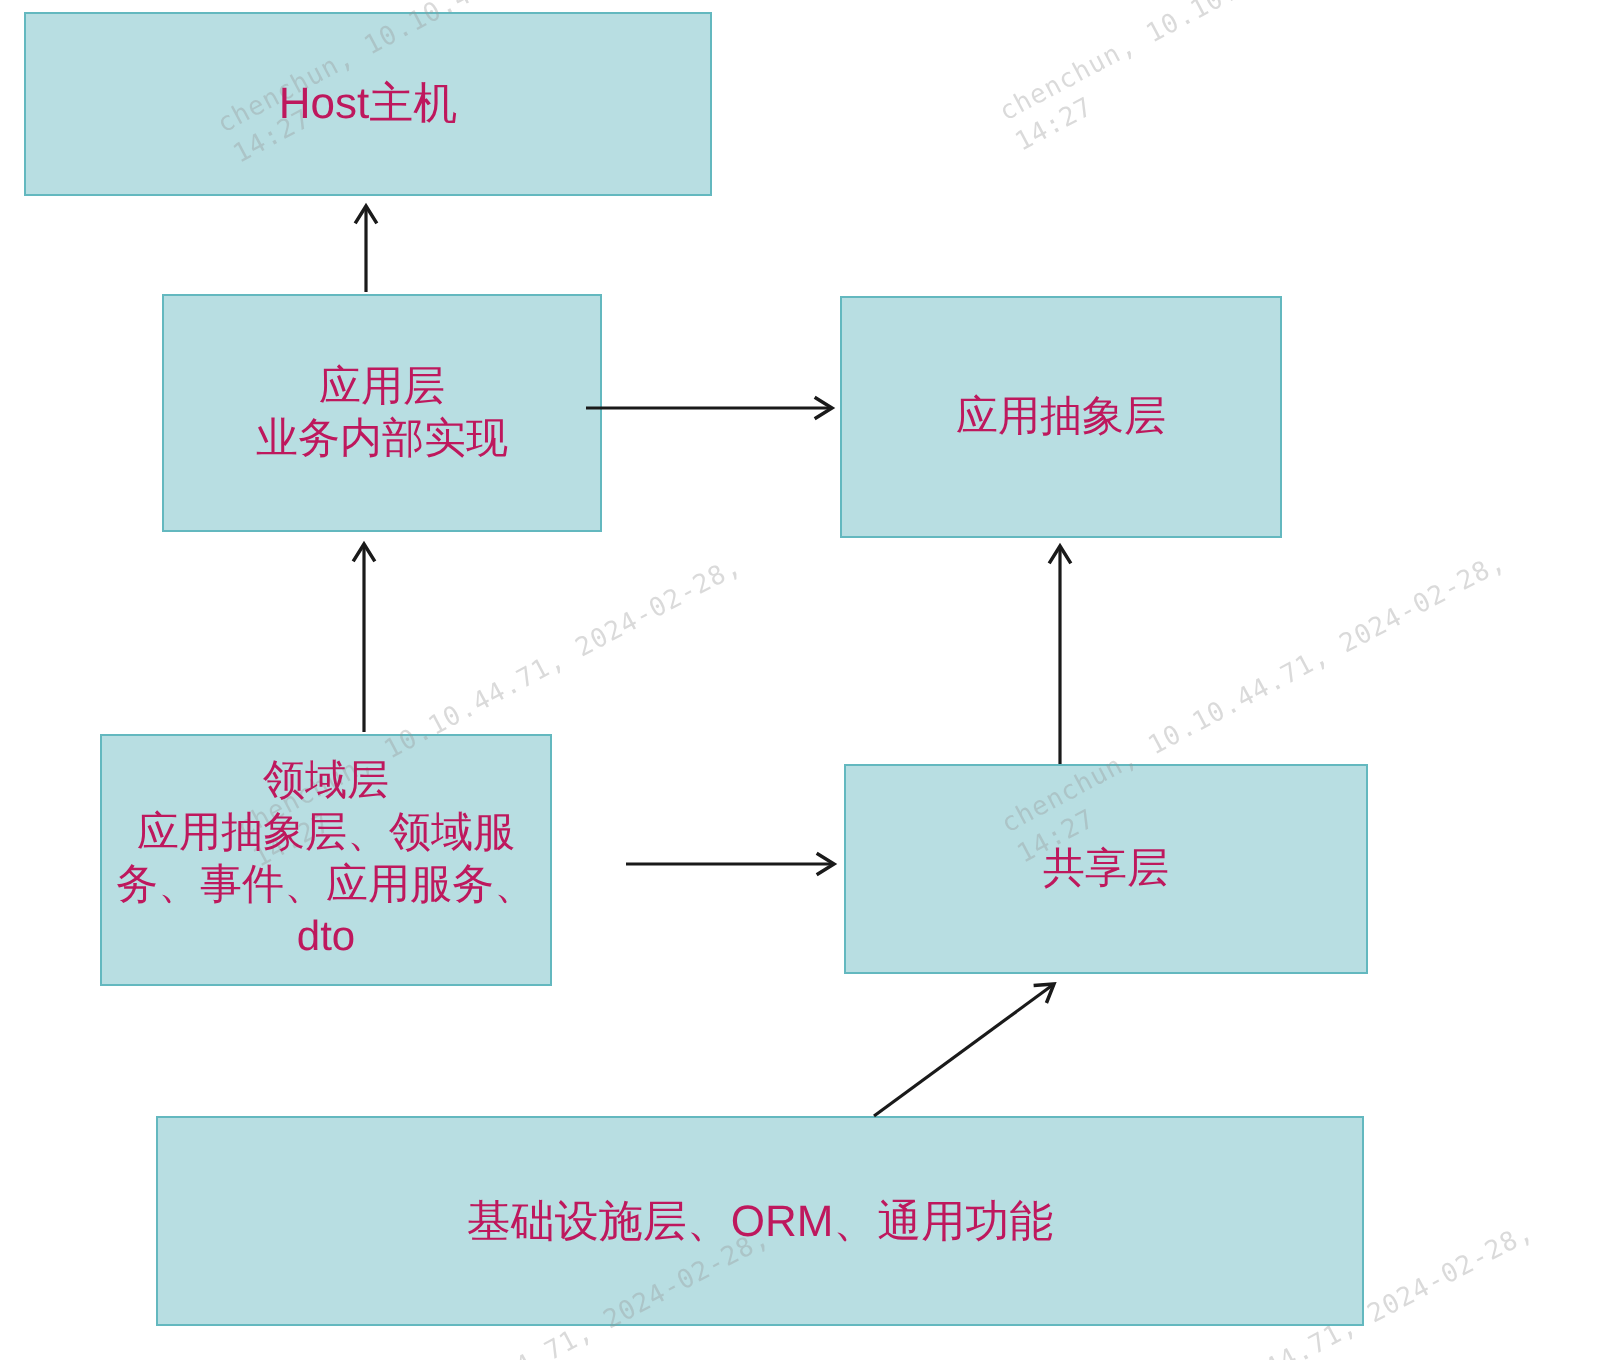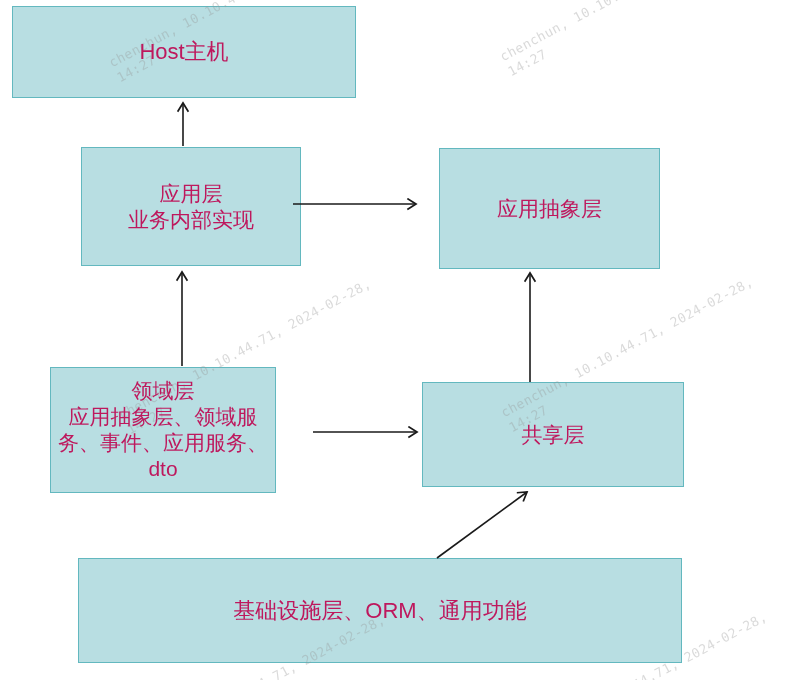--- a/index.html
+++ b/index.html
@@ -29,21 +29,21 @@
     z-index:2;
     font-size:21px;
     line-height:26px;
     color:#be185d;
     white-space:nowrap;
   }
   #box-host .line, #box-infra .line { font-size:22px; }
 
   #box-host   { left:12px;  top:6px;   width:344px; height:92px;  }
   #box-app    { left:81px;  top:147px; width:220px; height:119px; }
-  #box-appabs { left:420px; top:148px; width:221px; height:121px;margin-left:19px; }
+  #box-appabs { left:420px; top:148px; width:221px; height:121px; }
   #box-domain { left:50px;  top:367px; width:226px; height:126px; }
   #box-shared { left:422px; top:382px; width:262px; height:105px; }
   #box-infra  { left:78px;  top:558px; width:604px; height:105px; }
 
   .arrow-layer {
     position:absolute; left:0; top:0;
     width:812px; height:680px;
     z-index:2;
     pointer-events:none;
   }

